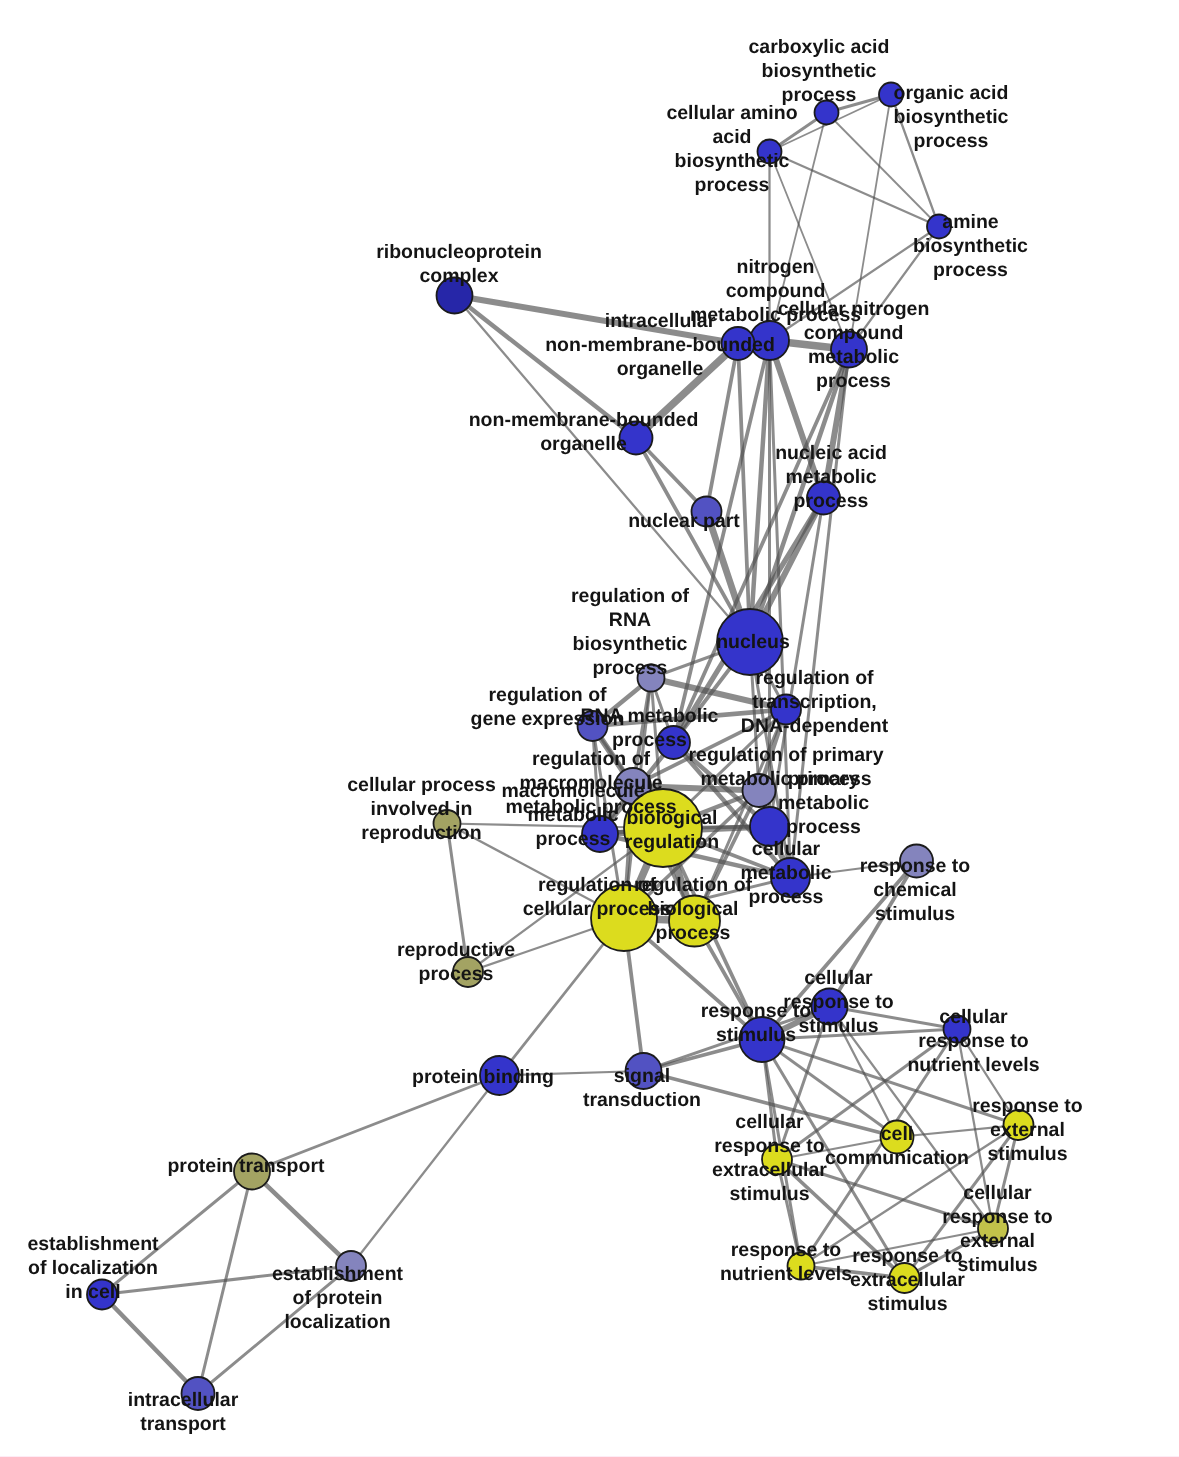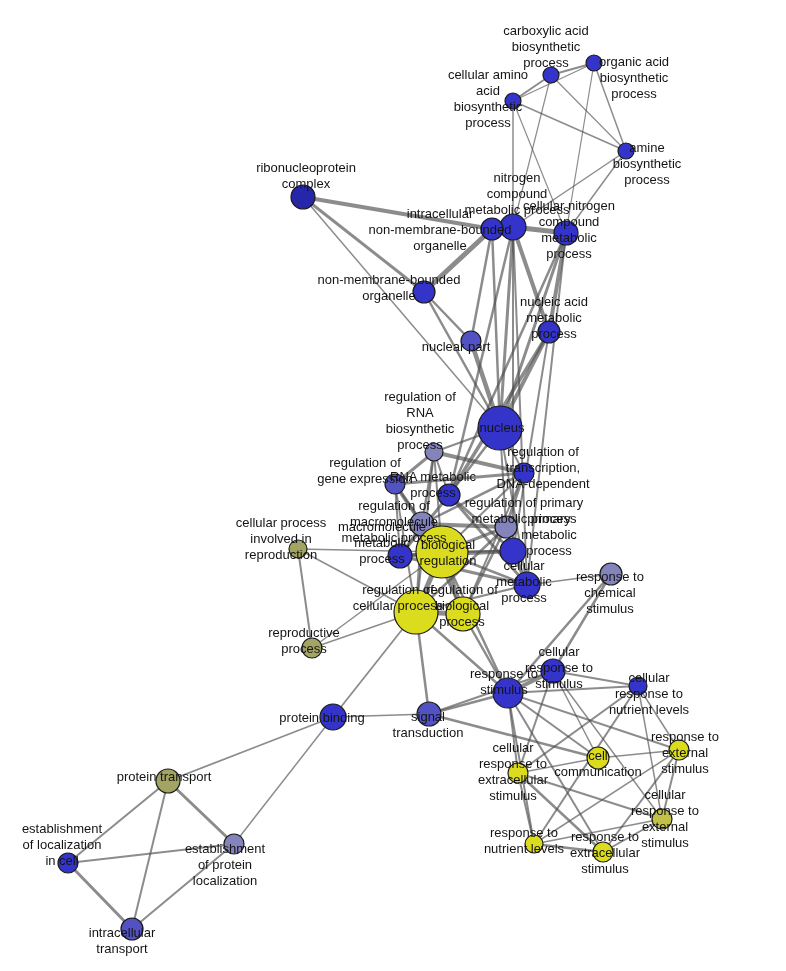--- a/index.html
+++ b/index.html
@@ -2,20 +2,21 @@
 <html><head>
 <meta charset="utf-8">
 <style>
   html, body { margin: 0; padding: 0; background: #ffffff; }
   .stage {
     position: relative;
     width: 786px;
     height: 971px;
     background: #f9a8d4;
     overflow: hidden;
+    font-weight: bold;
   }
   svg { display: block; background: #ffffff; }
   text {
     font-family: "Liberation Sans", "DejaVu Sans", sans-serif;
     font-size: 13px;
   }
 </style>
 </head>
 <body>
 

